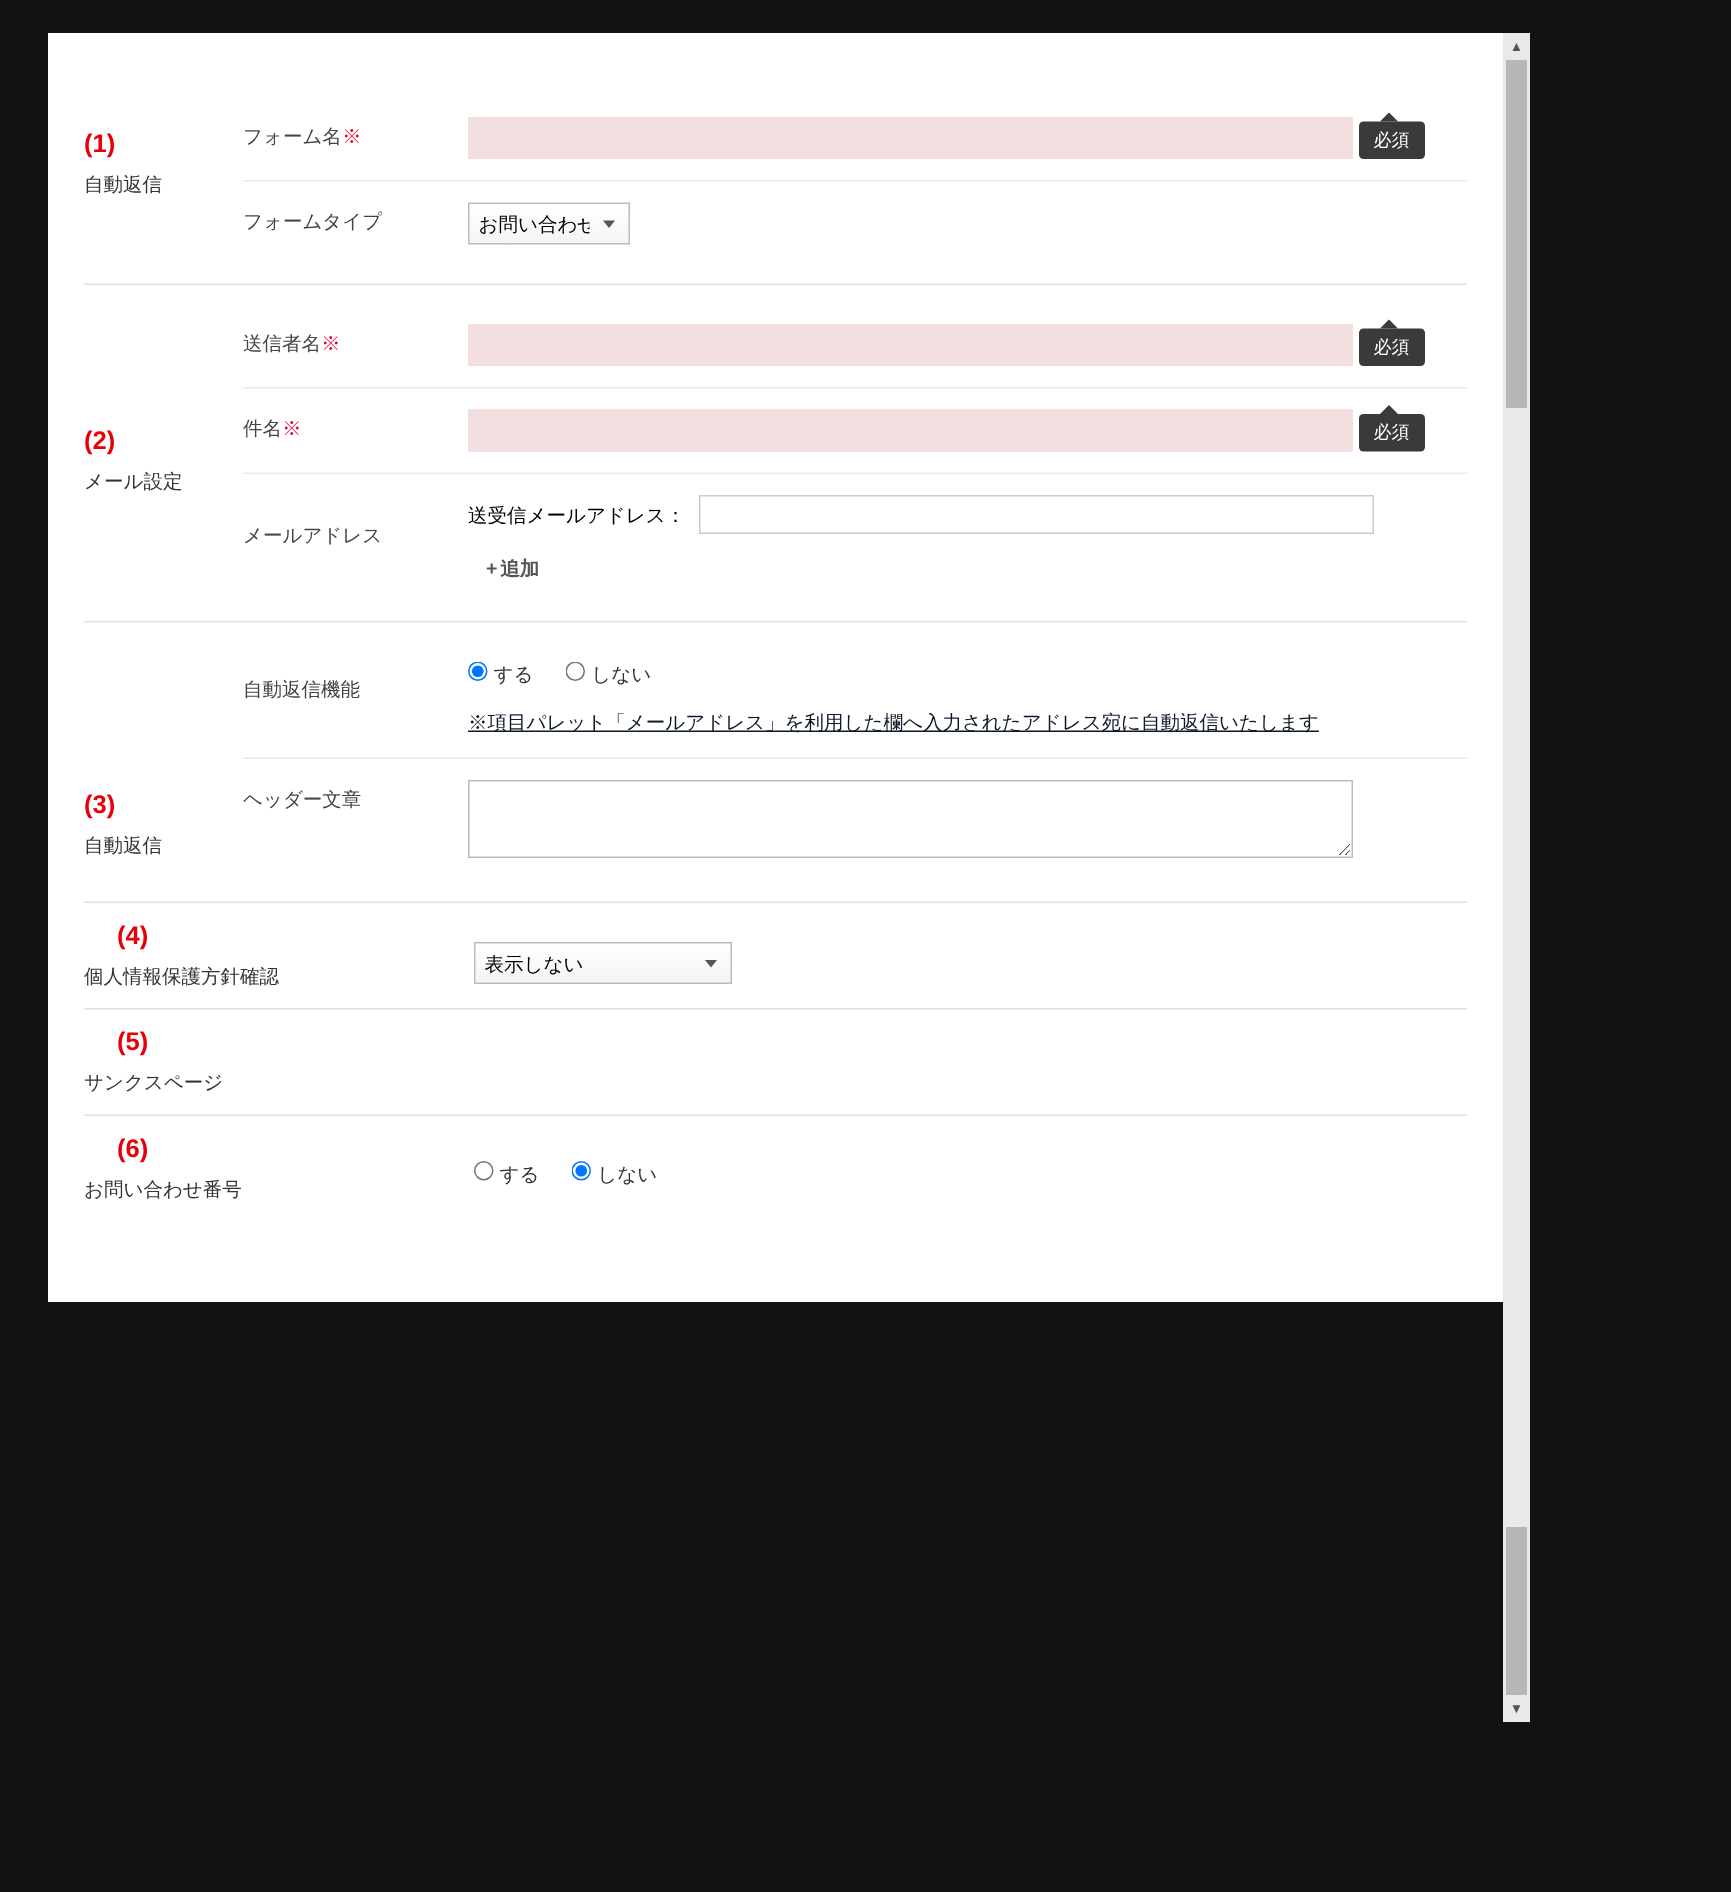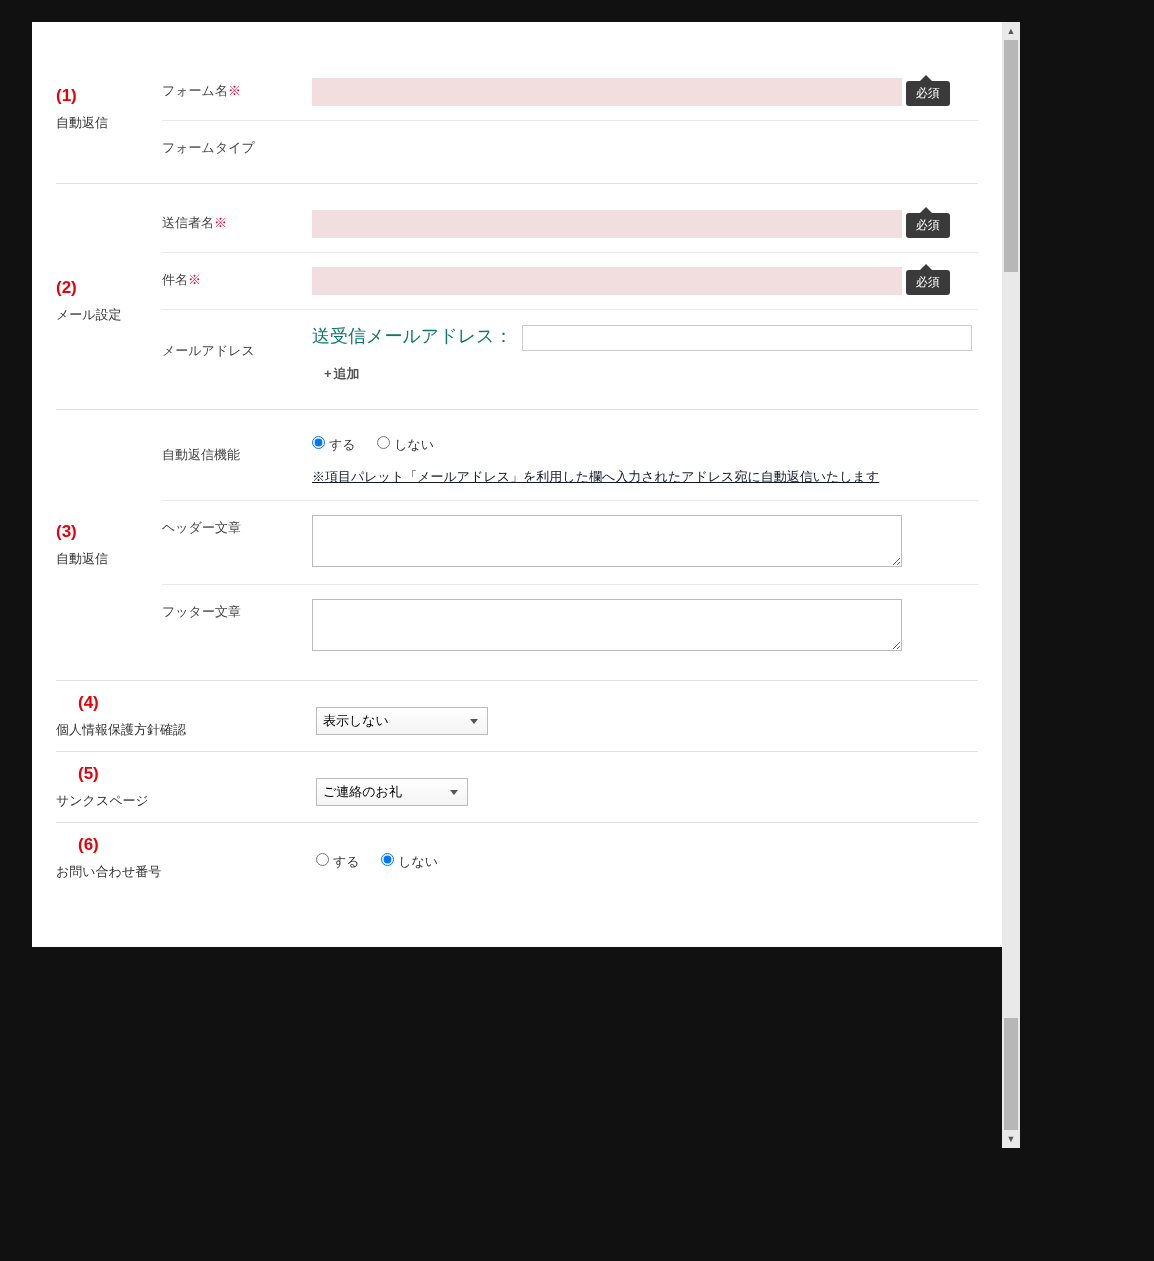--- a/index.html
+++ b/index.html
@@ -25,21 +25,21 @@
     .text-input { width:590px; height:28px; background:#f2dede; border:1px solid #f2dede; padding:0 6px; }
     .plain-input { width:450px; height:26px; border:1px solid #ccc; }
     .required-tag { position:relative; display:inline-block; background:#3a3a3a; color:#fff; font-size:12px; padding:4px 10px; border-radius:3px; }
     .required-tag::before { content:""; position:absolute; top:-6px; left:14px; border-left:6px solid transparent; border-right:6px solid transparent; border-bottom:6px solid #3a3a3a; }
     .select-std { height:28px; border:1px solid #bbb; background:linear-gradient(#fff,#f4f4f4); padding:0 26px 0 6px; font-size:13px; -webkit-appearance:none; appearance:none; }
     .select-wrap { position:relative; display:inline-block; }
     .select-wrap::after { content:""; position:absolute; right:10px; top:50%; margin-top:-2px; border-left:4px solid transparent; border-right:4px solid transparent; border-top:5px solid #555; pointer-events:none; }
     .select-form-type { width:108px; }
     .select-privacy { width:172px; }
     .select-thanks { width:152px; }
-    .email-label { font-size:18px; color:#0f766e; padding-right:6px; }
+    .email-label { font-size:13px; color:#000000; padding-right:6px; }
     .add-btn { margin-top:14px; margin-left:12px; background:none; border:none; color:#555; font-size:13px; cursor:pointer; font-weight:600; }
     .add-plus { font-weight:bold; margin-right:2px; }
     .radio-group label { margin-right:18px; font-size:13px; }
     .radio-group input { margin-right:4px; }
     .note-red { color:#0f172a; font-size:13px; margin-top:14px;text-decoration:underline; }
     textarea.area { width:590px; height:52px; border:1px solid #bbb; resize:both; padding:4px; font-family:inherit; }
     
     .scrollbar-strip { position:absolute; right:134px; top:22px; width:18px; height:1126px; background:#e9e9e9; }
     .scroll-thumb-top { position:absolute; top:18px; left:2px; width:14px; height:232px; background:#b7b7b7; }
     .scroll-thumb-bottom { position:absolute; bottom:18px; left:2px; width:14px; height:112px; background:#b7b7b7; }
@@ -66,20 +66,27 @@
             <div class="field-label">
               <span>フォーム名</span><span class="req-mark">※</span>
             </div>
             <div class="field-control">
               <input type="text" class="text-input" style="">
               <div class="required-tag">必須</div>
             </div>
           </div>
           <div class="field">
             <div class="field-label">フォームタイプ</div>
+            <div class="field-control">
+              <span class="select-wrap">
+                <select class="select-std select-form-type">
+                  <option>お問い合わせ</option>
+                </select>
+              </span>
+            </div>
           </div>
         </div>
       </div>
 
       <div class="section-row">
         <div class="section-label" style="padding-top:82px;">
           <span class="section-num">(2)</span>
           <span class="section-title">メール設定</span>
         </div>
         <div class="fields">
@@ -129,26 +136,20 @@
               </div>
               <div class="note-red">※項目パレット「メールアドレス」を利用した欄へ入力されたアドレス宛に自動返信いたします</div>
             </div>
           </div>
           <div class="field">
             <div class="field-label">ヘッダー文章</div>
             <div class="field-control">
               <textarea class="area" style=""></textarea>
             </div>
           </div>
-          <div class="field">
-            <div class="field-label">フッター文章</div>
-            <div class="field-control">
-              <textarea class="area" style=""></textarea>
-            </div>
-          </div>
         </div>
       </div>
 
       <div class="section-row">
         <div class="section-label" style="width:260px; padding-top:0;">
           <span class="section-num" style="padding-left:22px;">(4)</span>
           <span class="section-title">個人情報保護方針確認</span>
         </div>
         <div class="fields" style="padding-top:14px;">
           <span class="select-wrap">
@@ -156,27 +157,20 @@
               <option>表示しない</option>
             </select>
           </span>
         </div>
       </div>
 
       <div class="section-row">
         <div class="section-label" style="width:260px; padding-top:0;">
           <span class="section-num" style="padding-left:22px;">(5)</span>
           <span class="section-title">サンクスページ</span>
-        </div>
-        <div class="fields" style="padding-top:14px;">
-          <span class="select-wrap">
-            <select class="select-std select-thanks">
-              <option>ご連絡のお礼</option>
-            </select>
-          </span>
         </div>
       </div>
 
       <div class="section-row noborder">
         <div class="section-label" style="width:260px; padding-top:0;">
           <span class="section-num" style="padding-left:22px;">(6)</span>
           <span class="section-title">お問い合わせ番号</span>
         </div>
         <div class="fields" style="padding-top:18px;">
           <div class="radio-group">

